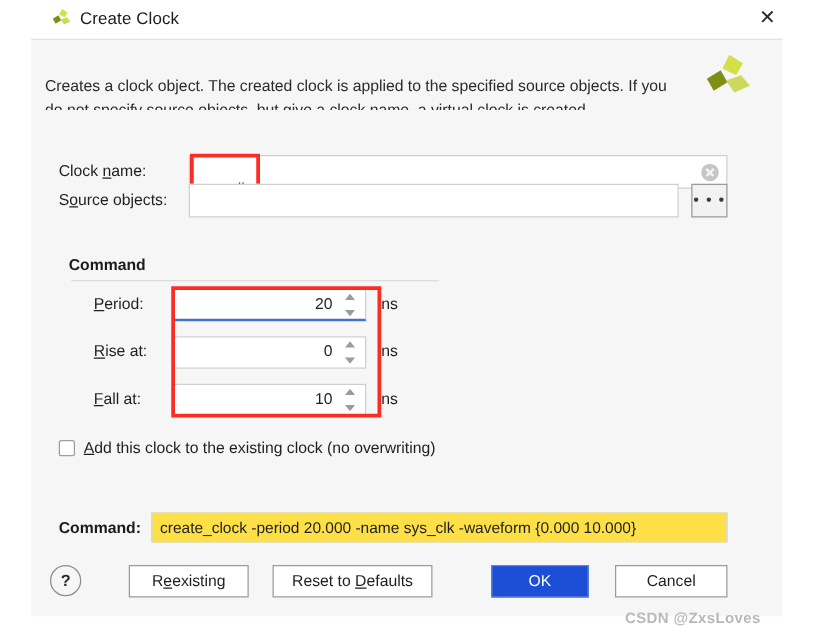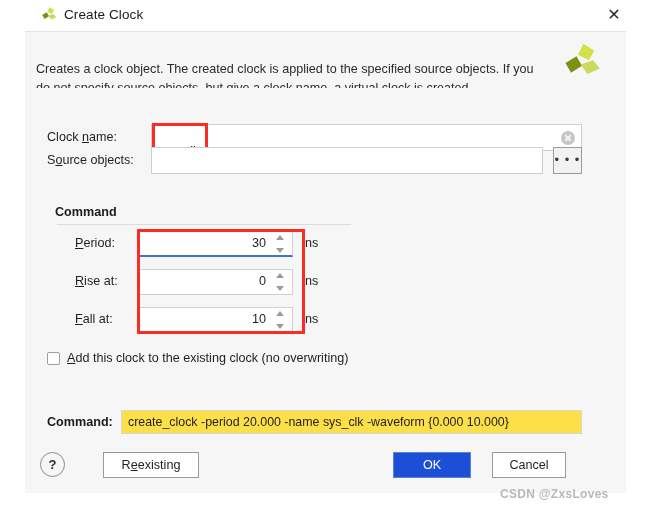--- a/index.html
+++ b/index.html
@@ -336,21 +336,21 @@
     </div>
     <div id="browse-btn">
       <span class="dots">• • •</span>
     </div>
 
     <div id="wf-title">Command</div>
     <div id="wf-rule"></div>
 
     <div class="field-label" style="left:50px; top:148px;"><span></span><span class="mn">P</span><span>eriod:</span></div>
     <div class="spin focused" style="left:113px; top:143px;">
-      <span class="num">30</span>
+      <span class="num">20</span>
       <span class="arrows">
         <i class="up"></i>
         <i class="down"></i>
       </span>
     </div>
     <div class="unit" style="left:280px; top:148px;">ns</div>
 
     <div class="field-label" style="left:50px; top:186px;"><span></span><span class="mn">R</span><span>ise at:</span></div>
     <div class="spin" style="left:113px; top:181px;">
       <span class="num">0</span>
@@ -382,20 +382,21 @@
     <div id="cmd-box">
       <span id="cmd-text">create_clock -period 20.000 -name sys_clk -waveform {0.000 10.000}</span>
     </div>
   </div>
 
   <div id="footer">
     <div id="help-btn">?</div>
 
     <div class="btn" style="left:78px; width:96px;"><span>R</span><span class="mn">e</span><span>existing</span></div>
 
+    <div class="btn" style="left:193px; width:128px;"><span>Reset to </span><span class="mn">D</span><span>efaults</span></div>
 
     <div class="btn primary" style="left:368px; width:78px;"><span>OK</span><span class="mn"></span><span></span></div>
 
-    <div class="btn" style="left:467px; width:74px;"><span>Cancel</span><span class="mn"></span><span></span></div>
+    <div class="btn" style="left:467px; width:90px;"><span>Cancel</span><span class="mn"></span><span></span></div>
   </div>
 
   <div id="watermark">CSDN @ZxsLoves</div>
 </div>
 
 </body></html>

